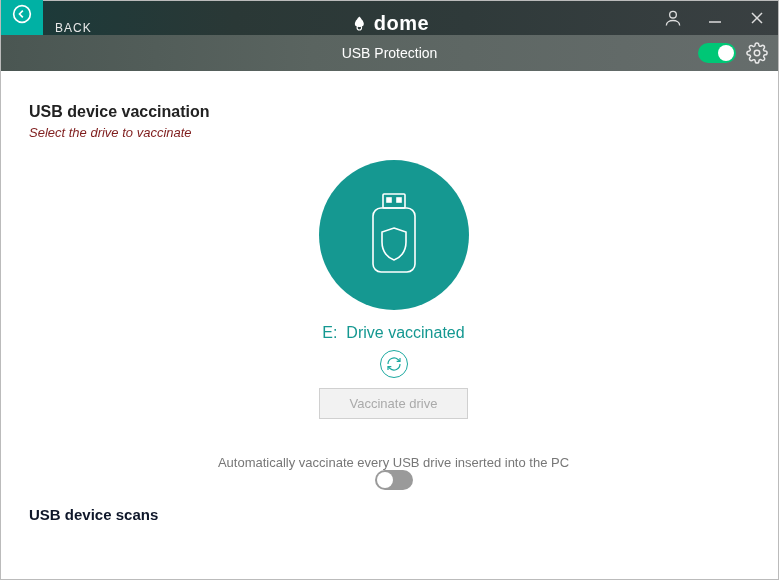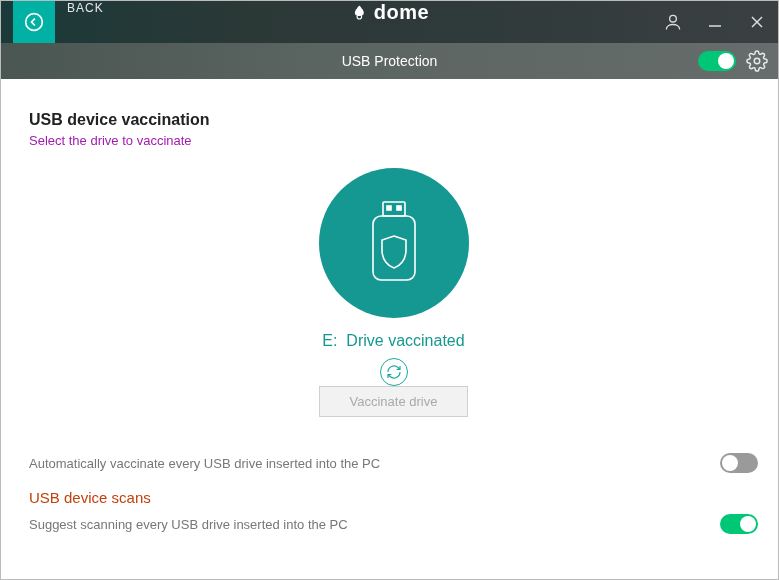--- a/index.html
+++ b/index.html
@@ -1,19 +1,19 @@
 <!DOCTYPE html>
 <html><head>
 <meta charset="utf-8">
 <style>
   * { margin: 0; padding: 0; box-sizing: border-box; font-family: "Segoe UI", Arial, sans-serif; }
   html, body { width: 779px; height: 580px; overflow: hidden; background: #fff; }
   .window { width: 779px; height: 580px; border: 1px solid #bbb; display: flex; flex-direction: column; }
   
-  .titlebar { height: 42px; background: linear-gradient(to right, #1a3a3a 0%, #2a3836 30%, #2f3a3a 60%, #3a4042 100%); display: flex; align-items: flex-start; color: #eee; position: relative; padding-left: 12px; }
+  .titlebar { height: 34px; background: linear-gradient(to right, #1a3a3a 0%, #2a3836 30%, #2f3a3a 60%, #3a4042 100%); display: flex; align-items: flex-end; color: #eee; position: relative; }
   .back-btn { width: 42px; height: 42px; background: #00b1a4; display: flex; align-items: center; justify-content: center; cursor: pointer; }
   .back-label { font-size: 12px; letter-spacing: 1px; margin-left: 12px; color: #e8e8e8; }
   .brand { position: absolute; left: 50%; transform: translateX(-50%); display: flex; align-items: center; gap: 6px; }
   .brand-logo { width: 18px; height: 18px; }
   .brand-text { font-size: 20px; font-weight: 600; color: #fff; letter-spacing: 0.5px; }
   .title-right { margin-left: auto; display: flex; align-items: center; height: 100%; }
   .title-icon { width: 42px; height: 42px; display: flex; align-items: center; justify-content: center; cursor: pointer; color: #ddd; }
   .title-icon svg { stroke: #ddd; }
   
   .subheader { height: 36px; background: linear-gradient(to right, #4a5652 0%, #5a6460 40%, #666d6c 100%); display: flex; align-items: center; justify-content: center; color: #fff; position: relative; }
@@ -22,30 +22,30 @@
   .toggle { width: 38px; height: 20px; border-radius: 10px; position: relative; cursor: pointer; }
   .toggle.on { background: #00c776; }
   .toggle.off { background: #9a9a9a; }
   .toggle .knob { width: 16px; height: 16px; background: #fff; border-radius: 50%; position: absolute; top: 2px; }
   .toggle.on .knob { right: 2px; }
   .toggle.off .knob { left: 2px; }
   .gear { width: 22px; height: 22px; cursor: pointer; }
   
   .content { flex: 1; background: #fff; padding: 32px 20px 10px 28px; overflow: hidden; }
   .section-title { font-size: 16px; font-weight: 600; color: #222; margin-bottom: 4px; }
-  .section-sub { font-size: 13px; color: #a21caf; margin-bottom: 10px; }
+  .section-sub { font-size: 13px; color: #7f1d1d; margin-bottom: 10px; font-style: italic; }
   .center-block { display: flex; flex-direction: column; align-items: center; margin-top: 20px; }
   .usb-circle { width: 150px; height: 150px; background: #159891; border-radius: 50%; display: flex; align-items: center; justify-content: center; }
   .drive-status { font-size: 16px; color: #159891; margin-top: 14px; }
   .refresh-btn { width: 28px; height: 28px; border: 1.5px solid #1aa89f; border-radius: 50%; display: flex; align-items: center; justify-content: center; margin-top: 8px; cursor: pointer; }
-  .vaccinate-btn { padding: 7px 30px; background: #f2f2f2; border: 1px solid #d0d0d0; color: #aaa; font-size: 13px; cursor: default; }
-  .row { display: flex; align-items: center; justify-content: space-between; padding: 8px 0; }
+  .vaccinate-btn { margin-top: 10px; padding: 7px 30px; background: #f2f2f2; border: 1px solid #d0d0d0; color: #aaa; font-size: 13px; cursor: default; }
+  .row { display: flex; align-items: center; justify-content: space-between; padding: 8px 0; flex-direction: column; }
   .row-text { font-size: 13px; color: #777; }
   .rows { margin-top: 28px; }
-  .scans-title { font-size: 15px; font-weight: 400; color: #c2410c; margin-top: 8px; }
+  .scans-title { font-size: 15px; font-weight: 700; color: #0f172a; margin-top: 8px; }
 </style>
 </head>
 <body>
 
 <div class="window">
 
   <div class="titlebar">
     <div class="back-btn">
       <svg width="20" height="20" viewBox="0 0 24 24" fill="none" stroke="#fff" stroke-width="2">
           <circle cx="12" cy="12" r="10"></circle>
@@ -124,22 +124,16 @@
     </div>
 
     <div class="rows">
       <div class="row">
         <span class="row-text">Automatically vaccinate every USB drive inserted into the PC</span>
         <div class="toggle off">
             <div class="knob"></div>
           </div>
       </div>
       <div class="scans-title">USB device scans</div>
-      <div class="row">
-        <span class="row-text">Suggest scanning every USB drive inserted into the PC</span>
-        <div class="toggle on">
-            <div class="knob"></div>
-          </div>
-      </div>
     </div>
   </div>
 
 </div>
 
 </body></html>

